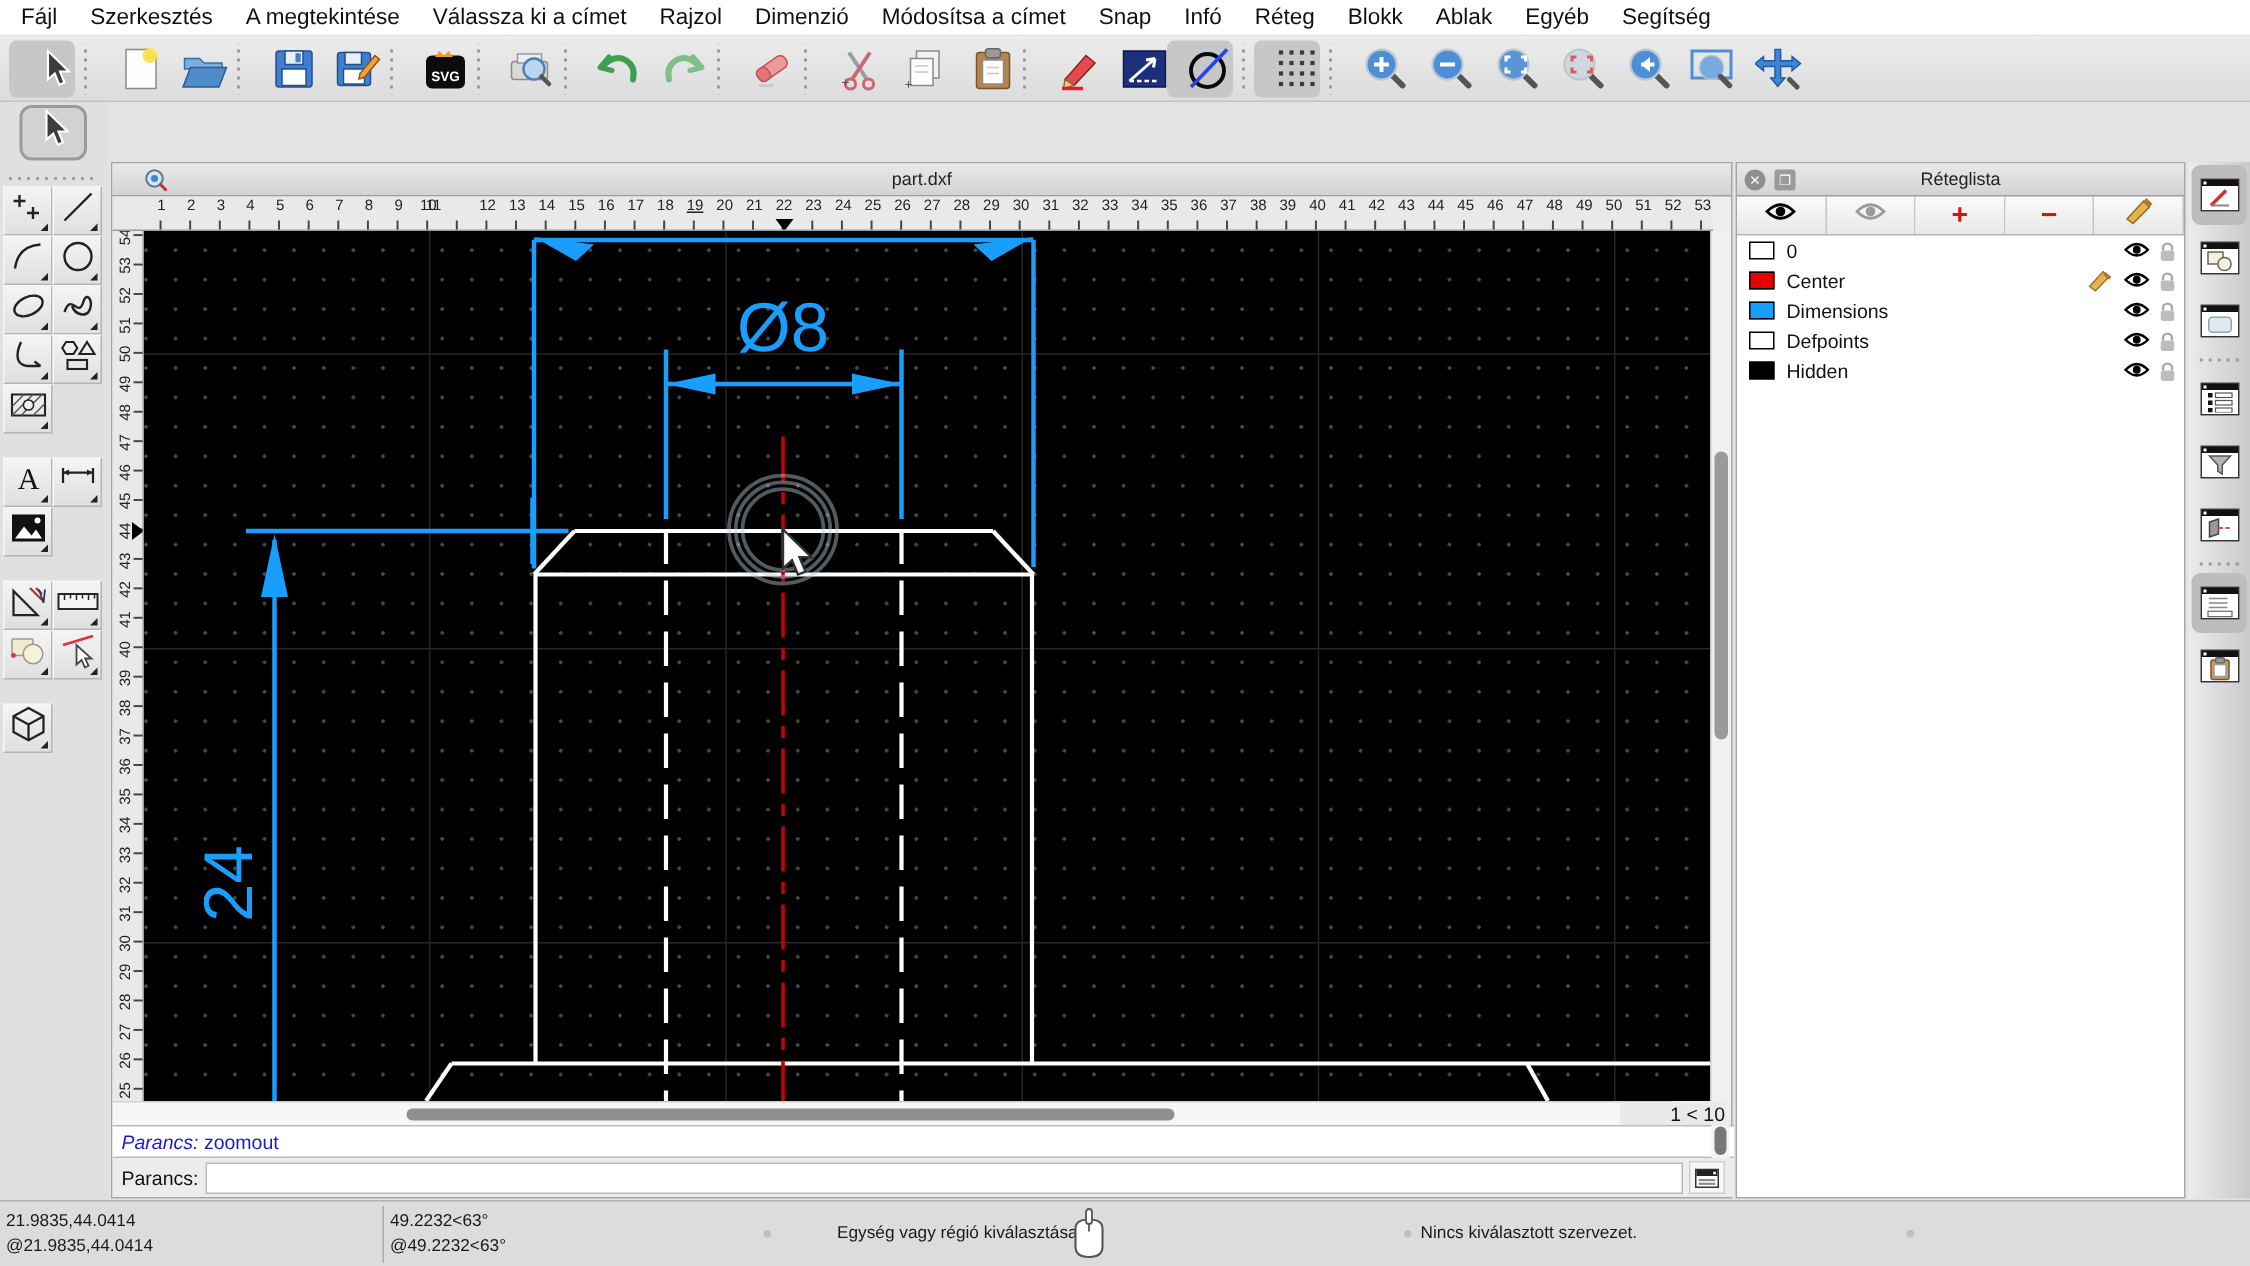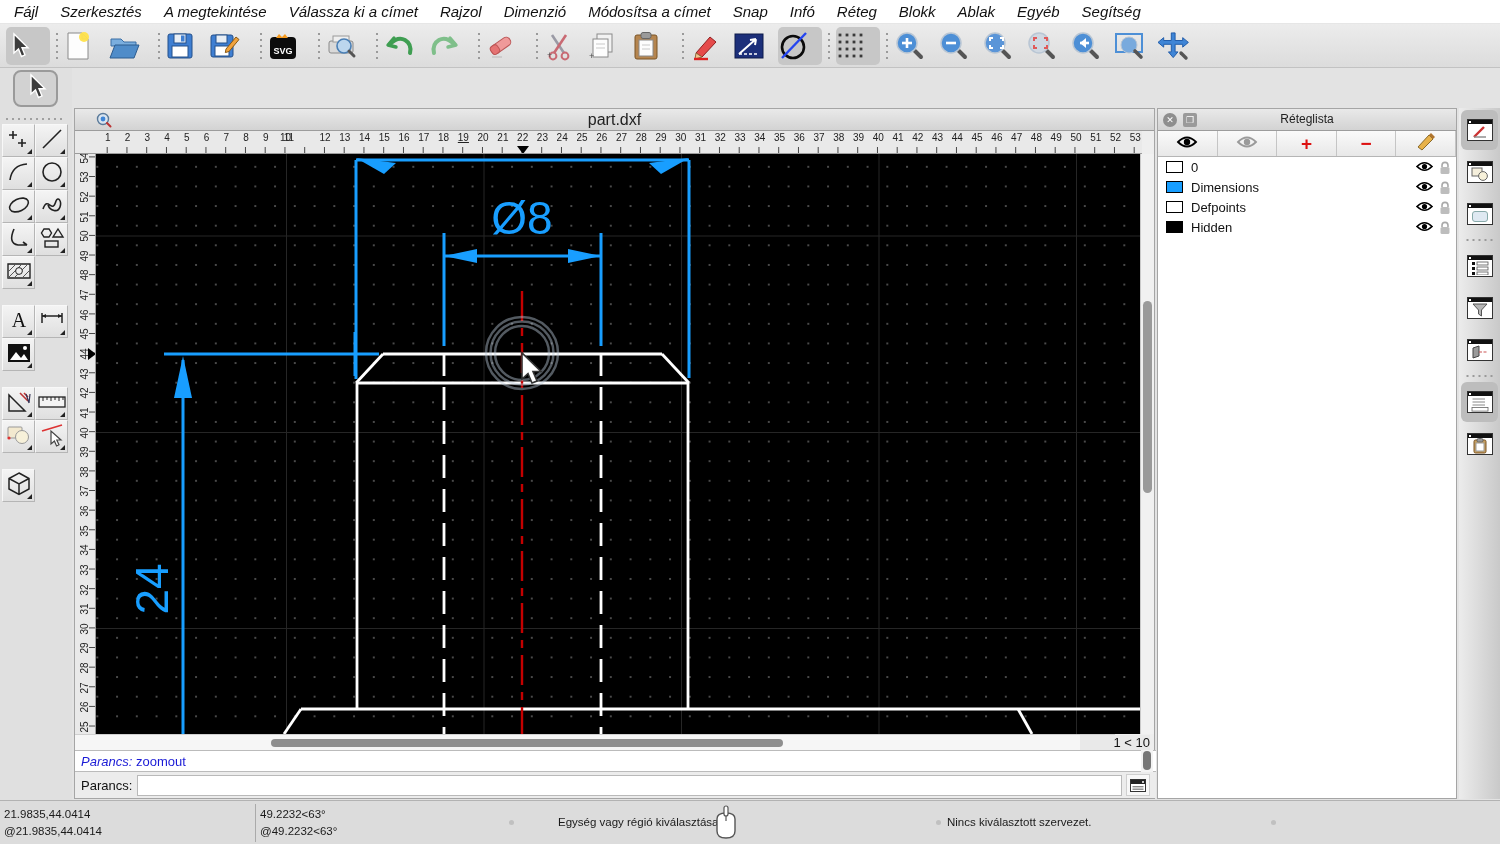--- a/index.html
+++ b/index.html
@@ -3,28 +3,28 @@
 <meta charset="utf-8">
 <style>
   * { margin:0; padding:0; box-sizing:border-box; }
   html,body { width:1500px; height:844px; overflow:hidden;
     font-family:"Liberation Sans", sans-serif; background:#e3e3e3; position:relative; }
 
   
   #menubar { position:absolute; left:0; top:0; width:1500px; height:24px;
     background:#ffffff; display:flex; align-items:center; gap:22px; padding-left:14px;
     font-size:15px; color:#111; border-bottom:1px solid #e6e6e6; z-index:30;}
-  .menu-item { white-space:nowrap; cursor:default;font-style:italic; }
+  .menu-item { white-space:nowrap; cursor:default; }
 
   
   #toolbar { position:absolute; left:0; top:24px; width:1500px; height:44px;
     background:linear-gradient(#ececec,#dcdcdc); border-bottom:1px solid #c2c2c2;
     display:flex; align-items:center; padding-left:6px; z-index:25;}
   .tb-btn { width:44px; height:38px; border:none; background:transparent; border-radius:5px;
-    display:flex; align-items:center; justify-content:flex-start; }
+    display:flex; align-items:center; justify-content:flex-end; }
   .tb-btn.pressed { background:#c7c7c7; }
   .tb-btn svg { display:block; }
   .tb-sep { width:10px; height:34px; margin:0 2px;
     background-image:radial-gradient(circle,#9a9a9a 1px,transparent 1.3px);
     background-size:10px 6px; background-position:center; background-repeat:repeat-y; }
 
   
   #substrip { position:absolute; left:0; top:68px; width:1500px; height:40px; background:#e3e3e3; }
 
   
@@ -42,21 +42,21 @@
     display:flex; align-items:center; justify-content:center; position:relative; }
   .tool-cell.empty { background:transparent; border:none; }
   .tool-cell .fly { position:absolute; right:2px; bottom:2px; width:0; height:0;
     border-left:5px solid transparent; border-bottom:5px solid #222; }
 
   
   #mdi { position:absolute; left:74px; top:108px; width:1081px; height:691px;
     background:#eeeeee; border:1px solid #a5a5a5; z-index:10;}
   #mdi-title { position:absolute; left:0; top:0; width:100%; height:22px;
     background:linear-gradient(#e9e9e9,#d3d3d3); border-bottom:1px solid #9c9c9c;
-    font-size:16px; color:#222; text-align:center; line-height:21px; }
+    font-size:12px; color:#222; text-align:center; line-height:21px; }
   #mdi-icon { position:absolute; left:21px; top:3px; }
   #hruler { position:absolute; left:21px; top:22px; width:1046px; height:23px; background:#e9e9e9;
     border-bottom:1px solid #9c9c9c; overflow:hidden;
     background-image:repeating-linear-gradient(90deg, transparent 0px, transparent 18.76px, #444 18.76px, #444 19.76px);
     background-size:19.76px 7px; background-position:11.7px 16px; background-repeat:repeat-x; }
   .hnum { position:absolute; top:1px; font-size:10px; color:#222; transform:translateX(-50%); }
   #hmarker { position:absolute; top:15px; width:0; height:0; transform:translateX(-50%);
     border-left:6px solid transparent; border-right:6px solid transparent; border-top:8px solid #000; }
   #ruler-corner { position:absolute; left:0; top:22px; width:21px; height:23px; background:#e9e9e9; border-bottom:1px solid #9c9c9c;}
   #vruler { position:absolute; left:0; top:45px; width:21px; height:580px; background:#e9e9e9;
@@ -762,20 +762,36 @@
     <span class="layer-eye"><svg width="17" height="13" viewBox="0 0 17 13">
             <path d="M1,6.5 Q8.5,-1 16,6.5 Q8.5,14 1,6.5 Z" fill="none" stroke="#000" stroke-width="1.6"></path>
             <circle cx="8.5" cy="6.5" r="2.6" fill="#000"></circle>
           </svg></span>
     <span class="layer-lock"><svg width="12" height="14" viewBox="0 0 12 14">
             <path d="M3,6 V4.4 a3,3 0 0 1 6,0 V6" fill="none" stroke="#a9a9a9" stroke-width="1.6"></path>
             <rect x="1.5" y="6" width="9" height="7" rx="1.6" fill="#bdbdbd"></rect>
           </svg></span>
       </div>
       <div class="layer-row">
+        <span class="layer-swatch" style="background:#e60000"></span>
+    <span>Center</span>
+    <span class="layer-pencil"><svg width="17" height="15" viewBox="0 0 17 15">
+            <path d="M1,13 L10,3 L14,6.5 L5,16 Z" transform="translate(0,-2)" fill="#e8b24a" stroke="#8a6a2a" stroke-width="0.8"></path>
+            <path d="M10,1 l4,3.5 1.6,-1.8 -4,-3.4 z" transform="translate(0,2)" fill="#b0752f"></path>
+          </svg></span>
+    <span class="layer-eye"><svg width="17" height="13" viewBox="0 0 17 13">
+            <path d="M1,6.5 Q8.5,-1 16,6.5 Q8.5,14 1,6.5 Z" fill="none" stroke="#000" stroke-width="1.6"></path>
+            <circle cx="8.5" cy="6.5" r="2.6" fill="#000"></circle>
+          </svg></span>
+    <span class="layer-lock"><svg width="12" height="14" viewBox="0 0 12 14">
+            <path d="M3,6 V4.4 a3,3 0 0 1 6,0 V6" fill="none" stroke="#a9a9a9" stroke-width="1.6"></path>
+            <rect x="1.5" y="6" width="9" height="7" rx="1.6" fill="#bdbdbd"></rect>
+          </svg></span>
+      </div>
+      <div class="layer-row">
         <span class="layer-swatch" style="background:#189eff"></span>
     <span>Dimensions</span>
 
     <span class="layer-eye"><svg width="17" height="13" viewBox="0 0 17 13">
             <path d="M1,6.5 Q8.5,-1 16,6.5 Q8.5,14 1,6.5 Z" fill="none" stroke="#000" stroke-width="1.6"></path>
             <circle cx="8.5" cy="6.5" r="2.6" fill="#000"></circle>
           </svg></span>
     <span class="layer-lock"><svg width="12" height="14" viewBox="0 0 12 14">
             <path d="M3,6 V4.4 a3,3 0 0 1 6,0 V6" fill="none" stroke="#a9a9a9" stroke-width="1.6"></path>
             <rect x="1.5" y="6" width="9" height="7" rx="1.6" fill="#bdbdbd"></rect>

